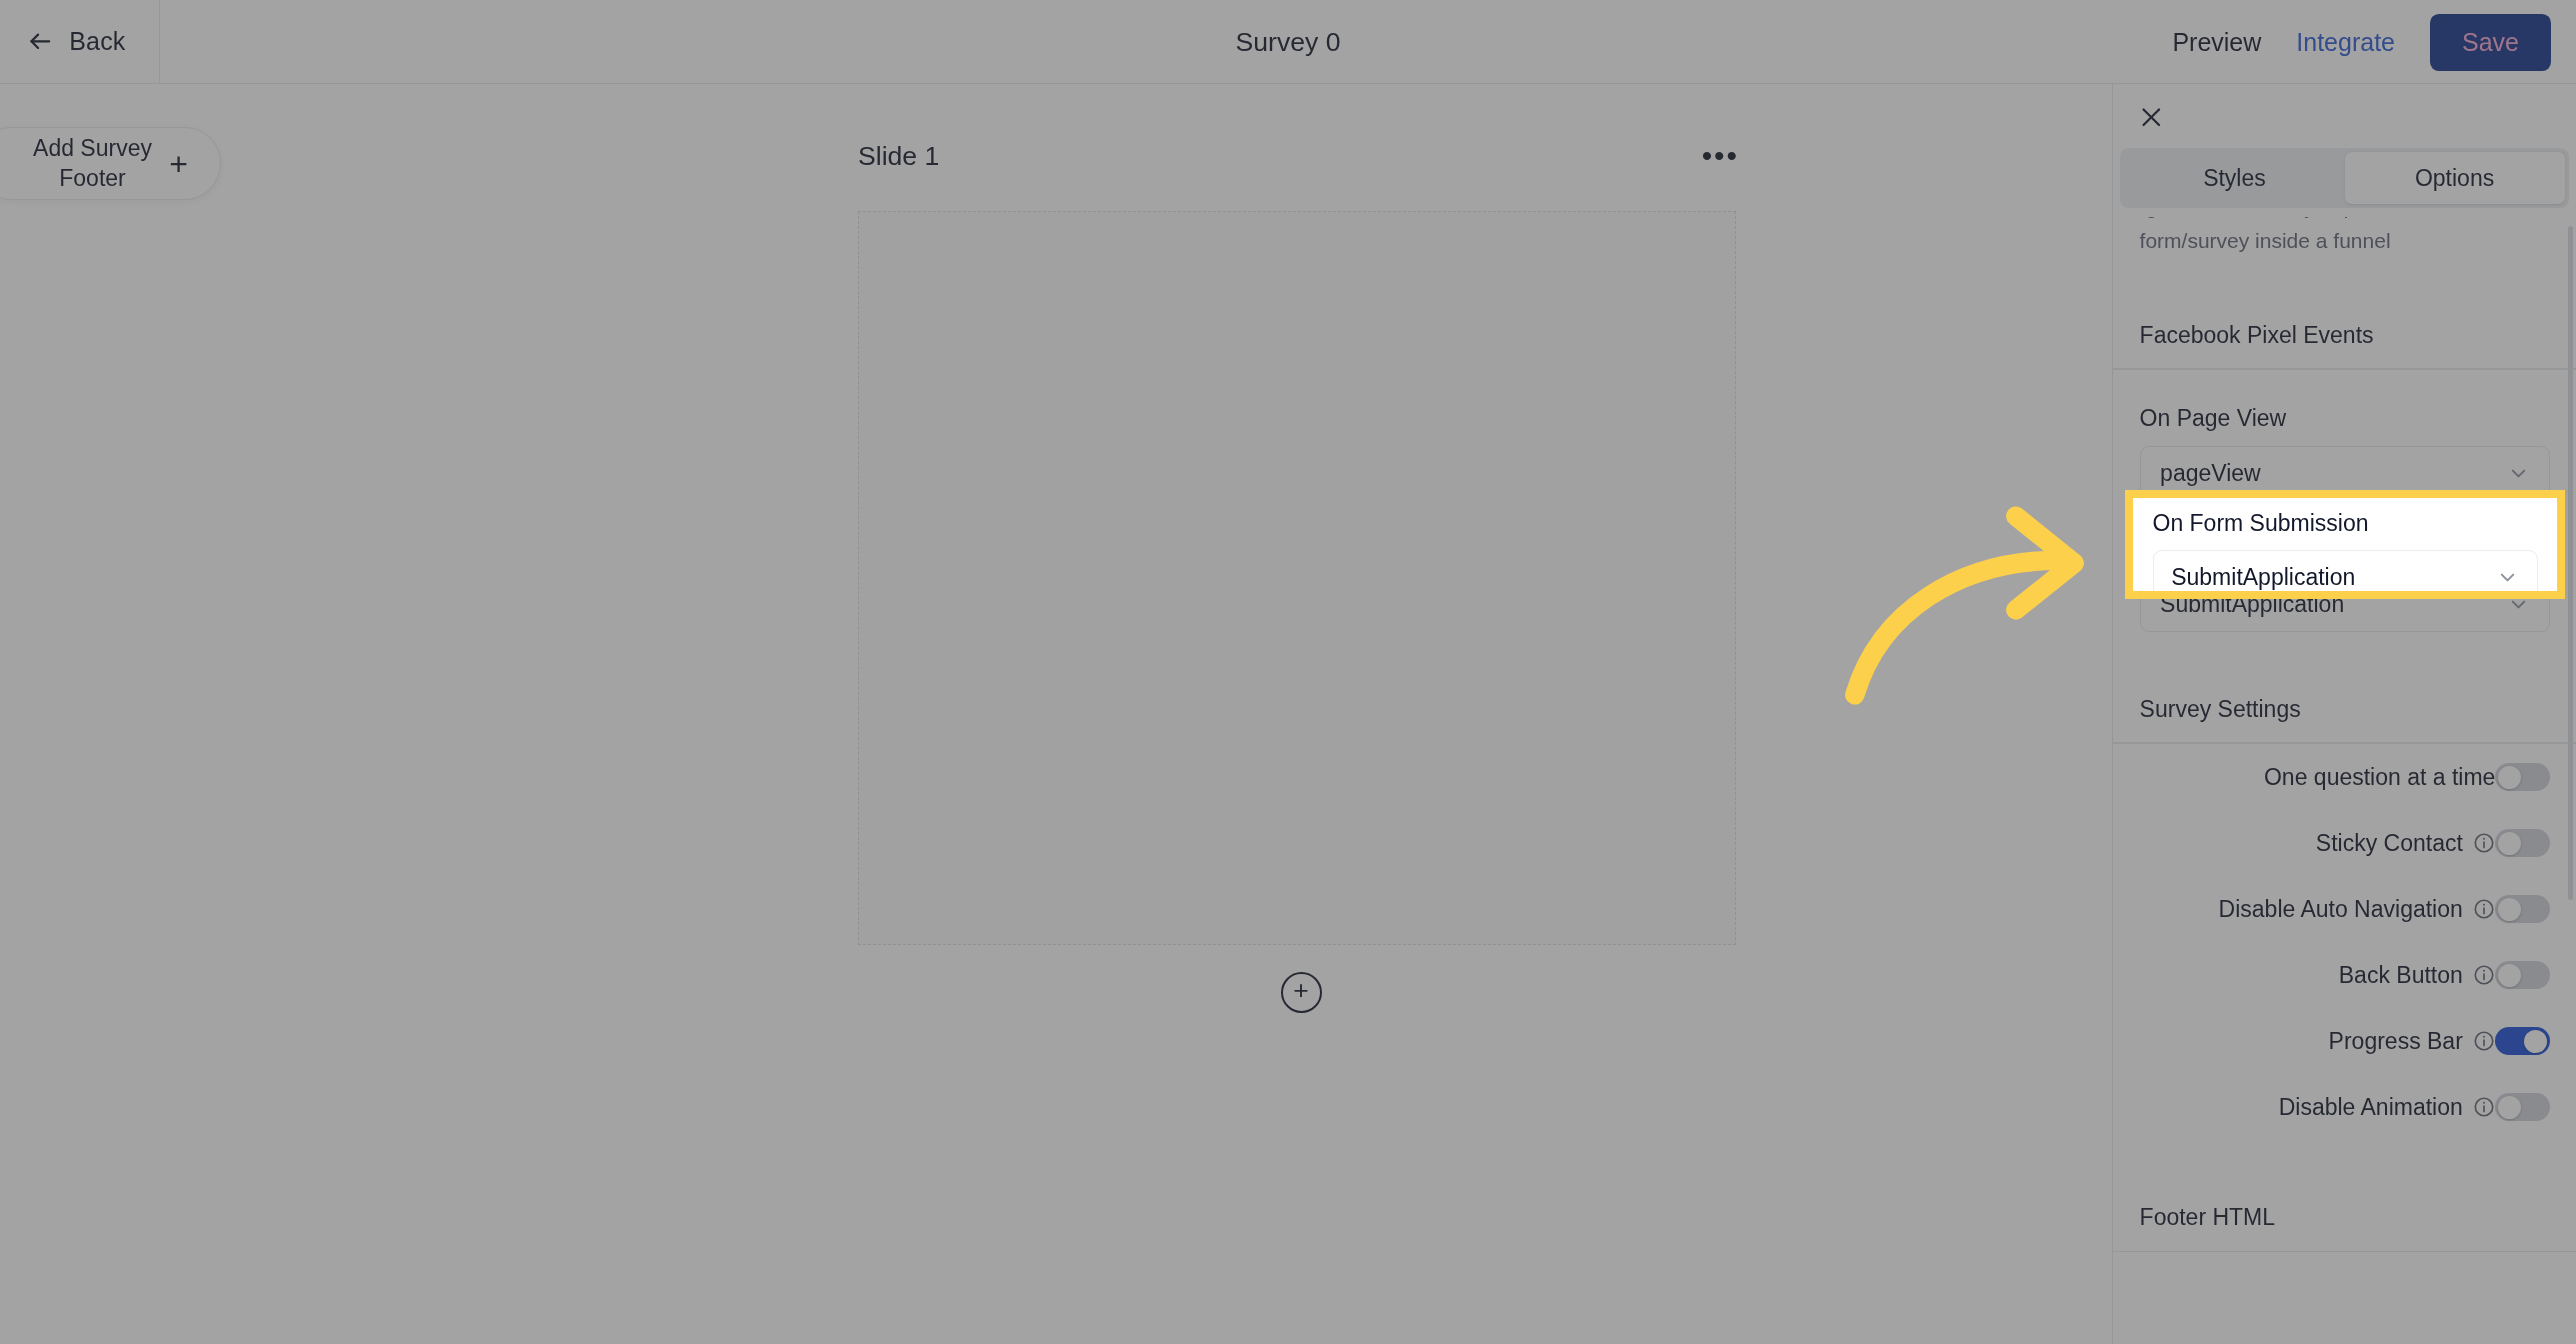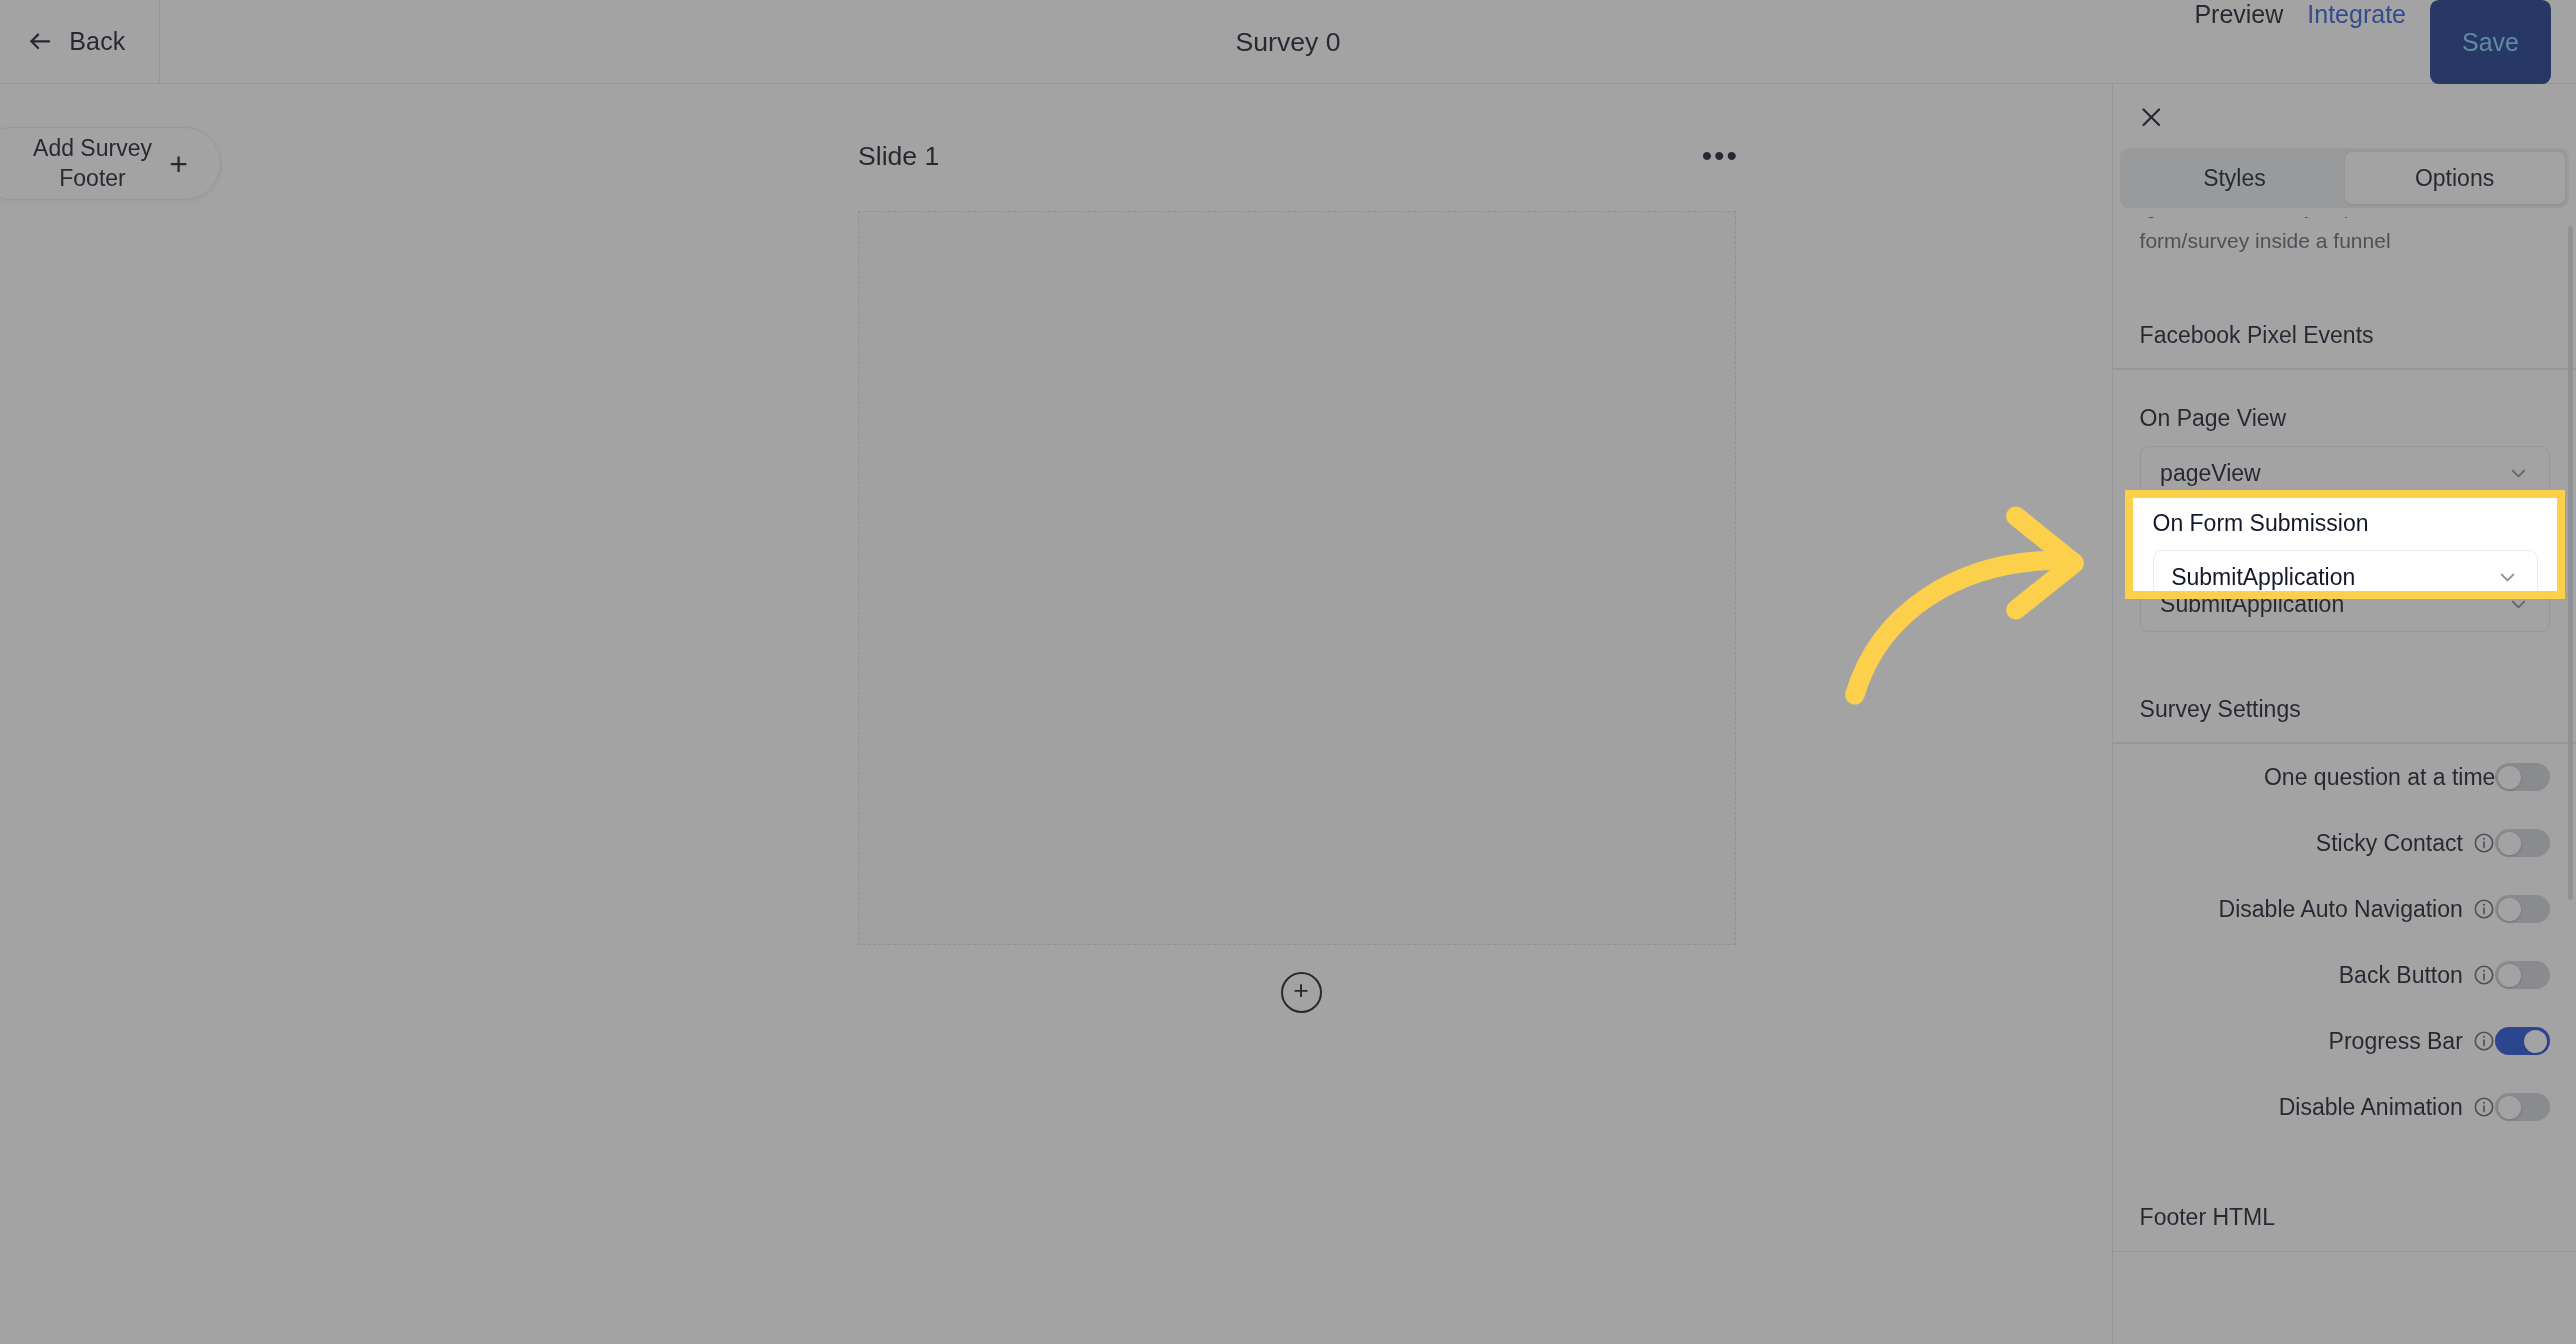--- a/index.html
+++ b/index.html
@@ -41,26 +41,26 @@
   .back-label { font-size: 25px; color: #14182b; letter-spacing: 0.2px; }
 
   .app-title {
     position: absolute; left: 0; right: 0; top: 0; height: 84px;
     display: flex; align-items: center; justify-content: center;
     font-size: 26.6px; color: #14182b; pointer-events: none;
   }
 
   .topbar-right {
     position: absolute; right: 25px; top: 0; height: 84px;
-    display: flex; gap: 24px;
+    display: flex; align-items: center; gap: 35px;
   }
   .tb-link { font-size: 25px; color: #14182b; cursor: pointer; }
   .tb-link.accent { color: #2e5bd4; }
   .save-btn {
-    background: #16348c; color: #7dd3fc;
+    background: #16348c; color: #f9a8d4;
     font-size: 25px;
     padding: 14px 32px; border-radius: 8.9px;
     border: none; cursor: pointer;
     font-family: "Liberation Sans", sans-serif;
   }
 
   
   .add-element {
     position: absolute; left: -25px; top: 127px;
     width: 246px; height: 73px;

